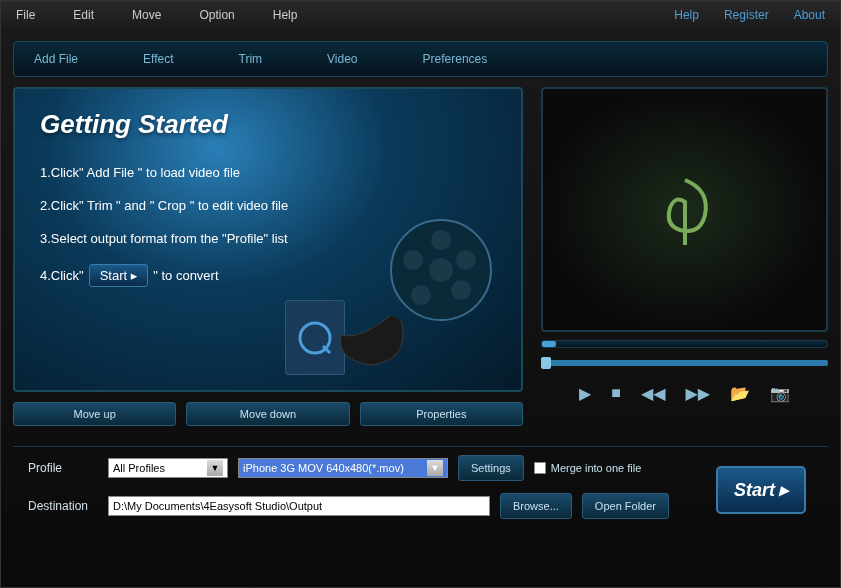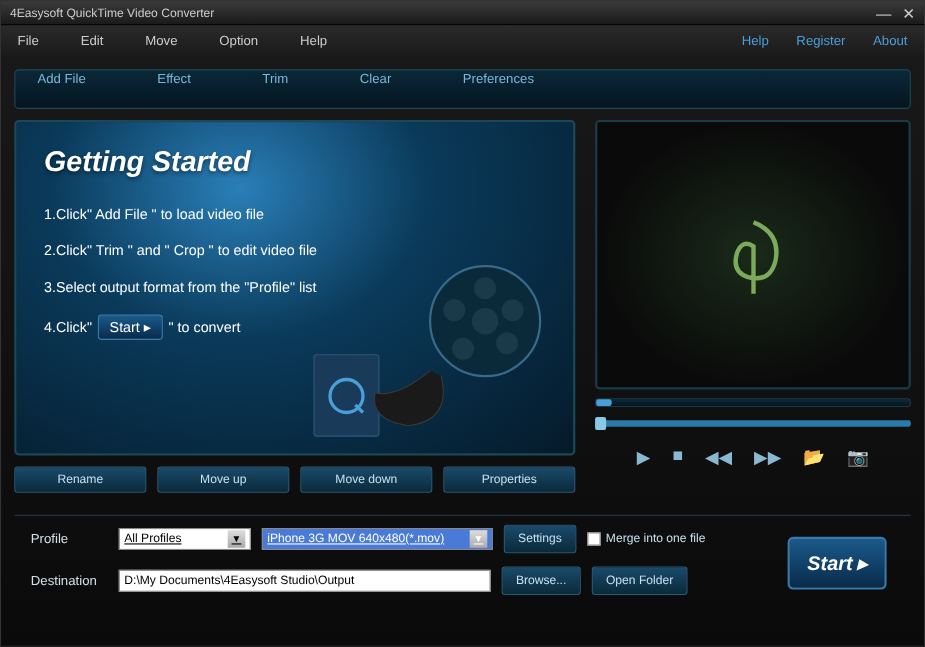--- a/index.html
+++ b/index.html
@@ -7,21 +7,21 @@
 .window { width: 100%; height: 100%; background: linear-gradient(to bottom, #1a1a1a, #0a0a0a); border: 1px solid #333; }
 .titlebar { height: 22px; background: linear-gradient(to bottom, #3a3a3a, #1a1a1a); display: flex; align-items: center; padding: 0 8px; color: #ccc; font-size: 11px; border-bottom: 1px solid #000; }
 .titlebar-text { flex: 1; }
 .window-controls { display: flex; gap: 10px; }
 .window-btn { color: #ccc; font-size: 14px; cursor: pointer; }
 .menubar { height: 28px; background: linear-gradient(to bottom, #2a2a2a, #1a1a1a); display: flex; align-items: center; padding: 0 15px; color: #ccc; font-size: 12px; }
 .menu-item { margin-right: 38px; cursor: pointer; }
 .menu-right { margin-left: auto; display: flex; gap: 25px; }
 .menu-right span { color: #4a9fd8; cursor: pointer; }
 .content { padding: 12px; }
-.toolbar { height: 36px; background: linear-gradient(to bottom, #0a2838, #051520); border: 1px solid #1a4a5a; border-radius: 4px; display: flex; padding: 0 20px; color: #7ab8d8; font-size: 12px; margin-bottom: 10px; }
+.toolbar { height: 36px; background: linear-gradient(to bottom, #0a2838, #051520); border: 1px solid #1a4a5a; border-radius: 4px; display: flex; align-items: center; padding: 0 20px; color: #7ab8d8; font-size: 12px; margin-bottom: 10px; }
 .toolbar-item { margin-right: 65px; cursor: pointer; }
 .main-area { display: flex; gap: 18px; }
 .left-panel { width: 510px; }
 .welcome-panel { height: 305px; background: radial-gradient(ellipse at 40% 20%, #2a7fb8 0%, #0a3a5a 40%, #051a2a 100%); border: 2px solid #1a4a5a; border-radius: 4px; padding: 20px 25px; position: relative; overflow: hidden; }
 .welcome-title { color: #fff; font-size: 26px; font-weight: bold; font-style: italic; margin-bottom: 25px; text-shadow: 0 2px 4px rgba(0,0,0,0.5); }
 .step { color: #fff; font-size: 13px; margin-bottom: 18px; display: flex; align-items: center; }
 .step-btn { display: inline-block; background: linear-gradient(to bottom, #1a5a8a, #0a2a4a); border: 1px solid #3a7aaa; border-radius: 3px; padding: 3px 10px; color: #fff; margin: 0 5px; font-size: 13px; }
 .reel-graphic { position: absolute; right: 10px; bottom: 10px; width: 180px; height: 180px; }
 .qt-icon-box { position: absolute; left: 270px; bottom: 15px; width: 60px; height: 75px; background: #1a3a5a; border: 1px solid #2a5a7a; border-radius: 3px; display: flex; align-items: center; justify-content: center; }
 .action-bar { display: flex; gap: 10px; margin-top: 10px; }
@@ -30,60 +30,53 @@
 .preview-area { height: 245px; background: radial-gradient(ellipse at center, #1a2a1a 0%, #0a0a0a 70%); border: 2px solid #1a3a4a; border-radius: 4px; display: flex; align-items: center; justify-content: center; }
 .progress-track { height: 8px; background: linear-gradient(to bottom, #0a2a3a, #051520); border: 1px solid #1a3a4a; border-radius: 3px; margin-top: 8px; position: relative; }
 .progress-fill { height: 100%; width: 5%; background: #4a9fd8; border-radius: 2px; }
 .slider-track { height: 6px; background: #2a7aaa; margin-top: 12px; border-radius: 2px; position: relative; }
 .slider-thumb { position: absolute; left: 0; top: -3px; width: 10px; height: 12px; background: #8ac8e8; border-radius: 2px; }
 .player-controls { display: flex; gap: 20px; justify-content: center; margin-top: 18px; }
 .player-btn { color: #8ab8d0; font-size: 16px; cursor: pointer; }
 .bottom-section { margin-top: 20px; padding: 8px 15px; border-top: 1px solid #1a3a4a; }
 .form-row { display: flex; align-items: center; gap: 10px; margin-bottom: 12px; }
 .form-label { color: #d0e0e8; font-size: 12px; width: 70px; }
-.dropdown { height: 20px; background: #fff; border: 1px solid #888; font-size: 11px; padding: 1px 4px; display: flex; align-items: center; justify-content: space-between; text-decoration: underline; }
+.dropdown { height: 20px; background: #fff; border: 1px solid #888; font-size: 11px; padding: 1px 4px; display: flex; align-items: center; justify-content: space-between; }
 .dropdown-arrow { width: 16px; height: 16px; background: linear-gradient(to bottom, #ddd, #aaa); display: flex; align-items: center; justify-content: center; font-size: 9px; }
 .text-input { height: 20px; background: #fff; border: 1px solid #888; font-size: 11px; padding: 1px 4px; color: #000; }
 .small-btn { height: 26px; padding: 0 12px; background: linear-gradient(to bottom, #1a4a6a, #0a2a3a); border: 1px solid #2a5a7a; border-radius: 3px; color: #c8e0f0; font-size: 11px; display: flex; align-items: center; cursor: pointer; }
 .checkbox-wrap { display: flex; align-items: center; gap: 5px; color: #c8e0f0; font-size: 11px; }
 .checkbox { width: 12px; height: 12px; background: #fff; border: 1px solid #888; }
 .start-btn { position: absolute; right: 22px; bottom: 25px; width: 90px; height: 48px; background: linear-gradient(to bottom, #1a5a8a, #0a2a4a); border: 2px solid #3a7aaa; border-radius: 5px; color: #fff; font-size: 18px; font-weight: bold; font-style: italic; display: flex; align-items: center; justify-content: center; cursor: pointer; }
 .profile-selected { background: #4a7ad8; color: #fff; }
 </style>
 </head>
 <body>
 
 <div class="window">
-  <div class="titlebar">
-    <span class="titlebar-text">4Easysoft QuickTime Video Converter</span>
-    <div class="window-controls">
-      <span class="window-btn">—</span>
-      <span class="window-btn">✕</span>
-    </div>
-  </div>
 
   <div class="menubar">
     <span class="menu-item">File</span>
     <span class="menu-item">Edit</span>
     <span class="menu-item">Move</span>
     <span class="menu-item">Option</span>
     <span class="menu-item">Help</span>
     <div class="menu-right">
       <span>Help</span>
       <span>Register</span>
       <span>About</span>
     </div>
   </div>
 
   <div class="content">
     <div class="toolbar">
       <span class="toolbar-item">Add File</span>
       <span class="toolbar-item">Effect</span>
       <span class="toolbar-item">Trim</span>
-      <span class="toolbar-item">Clear</span>
+      <span class="toolbar-item">Video</span>
       <span class="toolbar-item">Preferences</span>
     </div>
 
     <div class="main-area">
       <div class="left-panel">
         <div class="welcome-panel">
           <div class="welcome-title">Getting Started</div>
           <div class="step">1.Click" Add File " to load video file</div>
           <div class="step">2.Click" Trim " and " Crop " to edit video file</div>
           <div class="step">3.Select output format from the "Profile" list</div>
@@ -105,21 +98,20 @@
                 <circle cx="110" cy="40" r="10" fill="#1a3a4a"></circle>
                 <circle cx="135" cy="60" r="10" fill="#1a3a4a"></circle>
                 <circle cx="130" cy="90" r="10" fill="#1a3a4a"></circle>
                 <circle cx="90" cy="95" r="10" fill="#1a3a4a"></circle>
                 <circle cx="82" cy="60" r="10" fill="#1a3a4a"></circle>
                 <path d="M60 115 Q 30 140 10 135 Q 5 160 40 165 Q 80 160 70 120" fill="#1a1a1a" stroke="#3a3a3a"></path>
               </svg>
           </div>
         </div>
         <div class="action-bar">
-          <div class="action-btn">Rename</div>
           <div class="action-btn">Move up</div>
           <div class="action-btn">Move down</div>
           <div class="action-btn">Properties</div>
         </div>
       </div>
 
       <div class="right-panel">
         <div class="preview-area">
           <svg width="100" height="100" viewBox="0 0 100 100">
               <path d="M50 20 Q 75 30 70 55 Q 65 75 45 70 Q 30 65 35 48 Q 40 35 50 42 L 50 85" fill="none" stroke="#7aaa5a" stroke-width="4"></path>
@@ -154,21 +146,21 @@
           <span class="dropdown-arrow">▼</span>
         </div>
         <div class="small-btn">Settings</div>
         <div class="checkbox-wrap">
           <div class="checkbox"></div>
           <span>Merge into one file</span>
         </div>
       </div>
       <div class="form-row">
         <span class="form-label">Destination</span>
-        <input class="text-input" style="width: 338px;" value="D:\My Documents\4Easysoft Studio\Output">
+        <input class="text-input" style="width: 382px;" value="D:\My Documents\4Easysoft Studio\Output">
         <div class="small-btn">Browse...</div>
         <div class="small-btn">Open Folder</div>
       </div>
       <div class="start-btn">
         <span>Start</span>
           <span style="margin-left:4px">▸</span>
       </div>
     </div>
   </div>
 </div>

